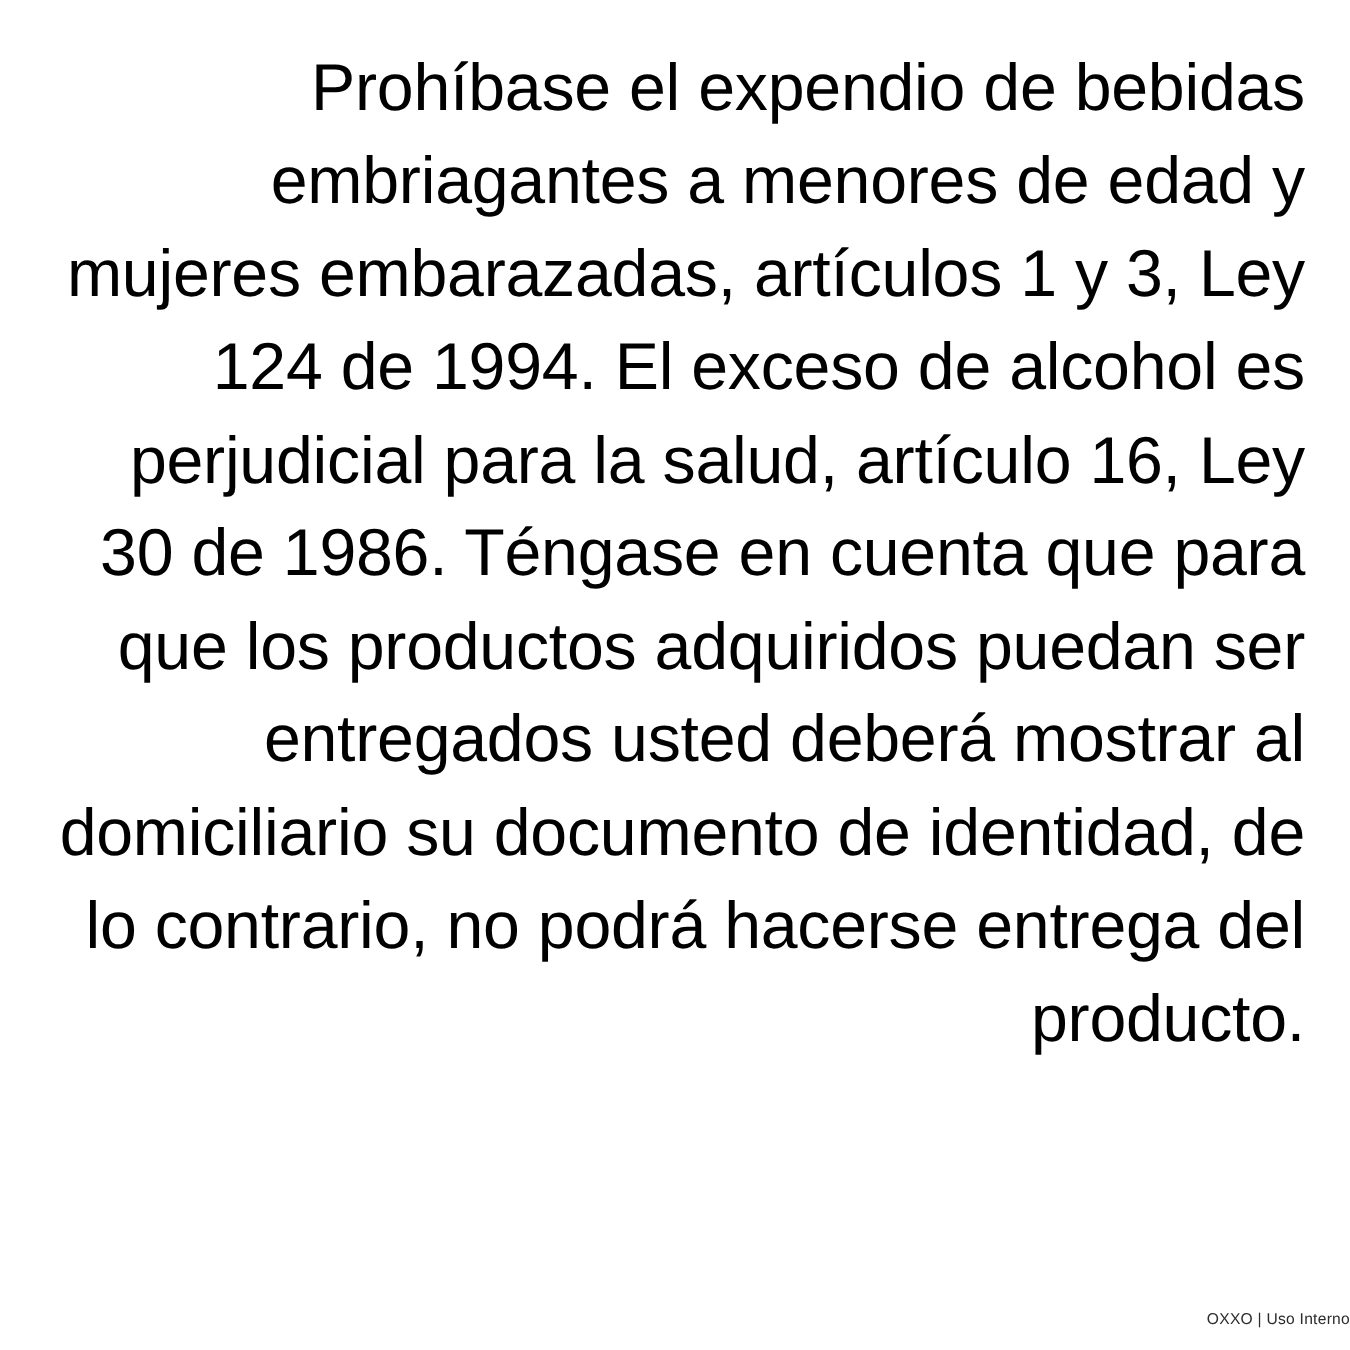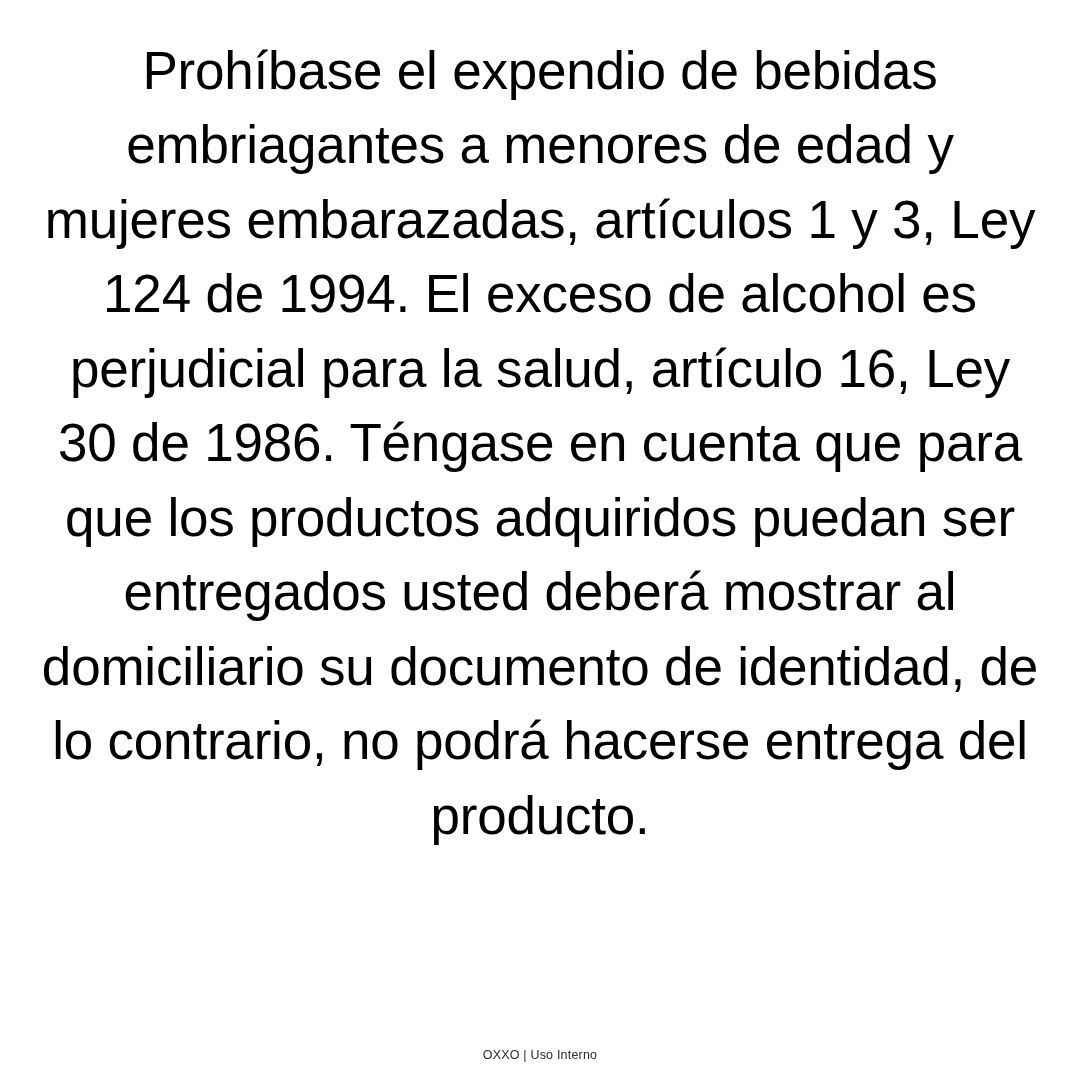--- a/index.html
+++ b/index.html
@@ -23,29 +23,29 @@
     position: absolute;
     left: 36px;
     top: 34px;
     width: 1008px;
     font-family: "Liberation Sans", sans-serif;
     font-size: 53px;
     line-height: 1.405;
     color: #000000;
     letter-spacing: -0.2px;
     white-space: pre-wrap;
-    text-align: center;
+    text-align: right;
     font-weight: 400;
   }
   .footer {
     position: absolute;
     left: 0;
     right: 0;
     bottom: 18px;
-    text-align: center;
+    text-align: right;
     font-family: "Liberation Sans", sans-serif;
     font-size: 12.5px;
     color: #2b2b2b;
     letter-spacing: 0.2px;
   }
 </style>
 </head>
 <body>
 
 <div class="slide">

